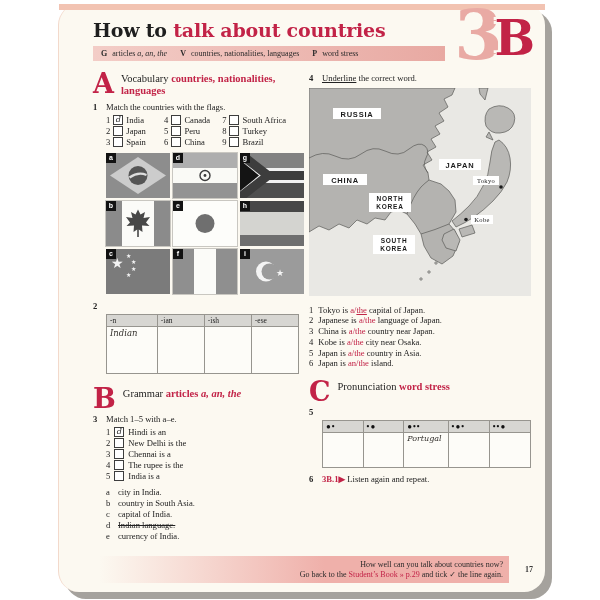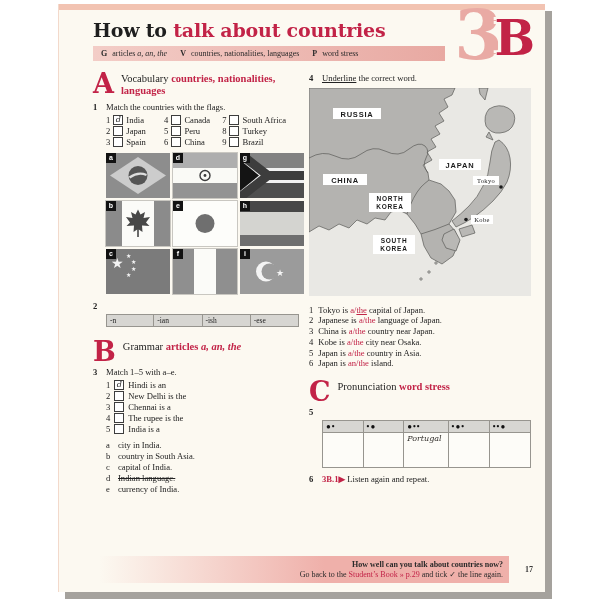--- a/index.html
+++ b/index.html
@@ -1,19 +1,19 @@
 <!DOCTYPE html>
 <html><head>
 <meta charset="utf-8">
 <style>
   html,body{margin:0;padding:0;background:#ffffff;}
   .canvas{position:relative;width:600px;height:600px;background:#ffffff;overflow:hidden;
           font-family:"Liberation Serif",serif;color:#222;}
   .page{position:absolute;left:58px;top:4px;width:486px;height:588px;background:#fcf9f1;
-        box-shadow:7px 7px 0 #a5a29d;border-left:1px solid #f3d9cb;}
+        box-shadow:7px 7px 0 #a5a29d;border-left:1px solid #f3d9cb;border-radius:21px;}
   .page-top-edge{height:6px;background:#f2c3b2;}
 
   
   .hdr{position:relative;padding:9px 14px 0 34px;}
   .title{font-family:"DejaVu Serif",serif;font-size:19px;font-weight:bold;color:#1e1e1e;margin:0;letter-spacing:-0.2px;}
   .accent{color:#c22347;}
   .skills-bar{margin-top:5px;width:352px;height:15px;background:linear-gradient(to right,#f3cdc7,#e8a9a2);
               font-size:8px;display:flex;align-items:center;gap:5px;padding-left:8px;box-sizing:border-box;color:#2a2a2a;}
   .skills-bar .tag{font-weight:bold;}
   .skills-bar .em{font-style:italic;}
@@ -89,21 +89,21 @@
   .stress-table td{border:1px solid #97958f;height:32px;vertical-align:top;padding:1px 3px;background:#fdfcf8;
                    font-family:"DejaVu Serif",serif;font-style:italic;font-size:8px;color:#33302c;}
 
   .audio-ref{color:#c22347;font-weight:bold;}
 
   
   .footer{position:absolute;left:40px;right:12px;bottom:9px;display:flex;align-items:center;gap:6px;}
   .footer-bar{flex:1;height:27px;background:linear-gradient(to right,rgba(240,180,173,0),#efb0aa 55%);
               display:flex;flex-direction:column;justify-content:center;align-items:flex-end;
               padding-right:6px;font-size:8px;line-height:10px;color:#2a2a2a;}
-  .footer-bar .l1{font-weight:bold;}
+  .footer-bar .l1{font-weight:normal;}
   .footer-bar .link{color:#c22347;}
   .page-num{width:18px;text-align:right;font-size:8px;font-weight:bold;color:#3a3a3a;}
 </style>
 </head>
 <body>
 
 <div class="canvas">
   <div class="page">
     <div class="page-top-edge"></div>
 
@@ -282,20 +282,26 @@
         </div>
 
         <table class="nat-table">
           <tbody>
               <tr>
             <th>-n</th>
             <th>-ian</th>
             <th>-ish</th>
             <th>-ese</th>
           </tr>
+          <tr>
+            <td>Indian</td>
+            <td></td>
+            <td></td>
+            <td></td>
+          </tr>
         </tbody>
           </table>
 
         <div class="sec-head" style="margin-top:14px;">
           <span class="big-letter">B</span>
           <span class="sec-titles"><span class="sec-title">Grammar</span>
           <span class="sec-sub"><span>articles </span><span class="em">a, an, the</span></span></span>
         </div>
 
         <div class="ex">

